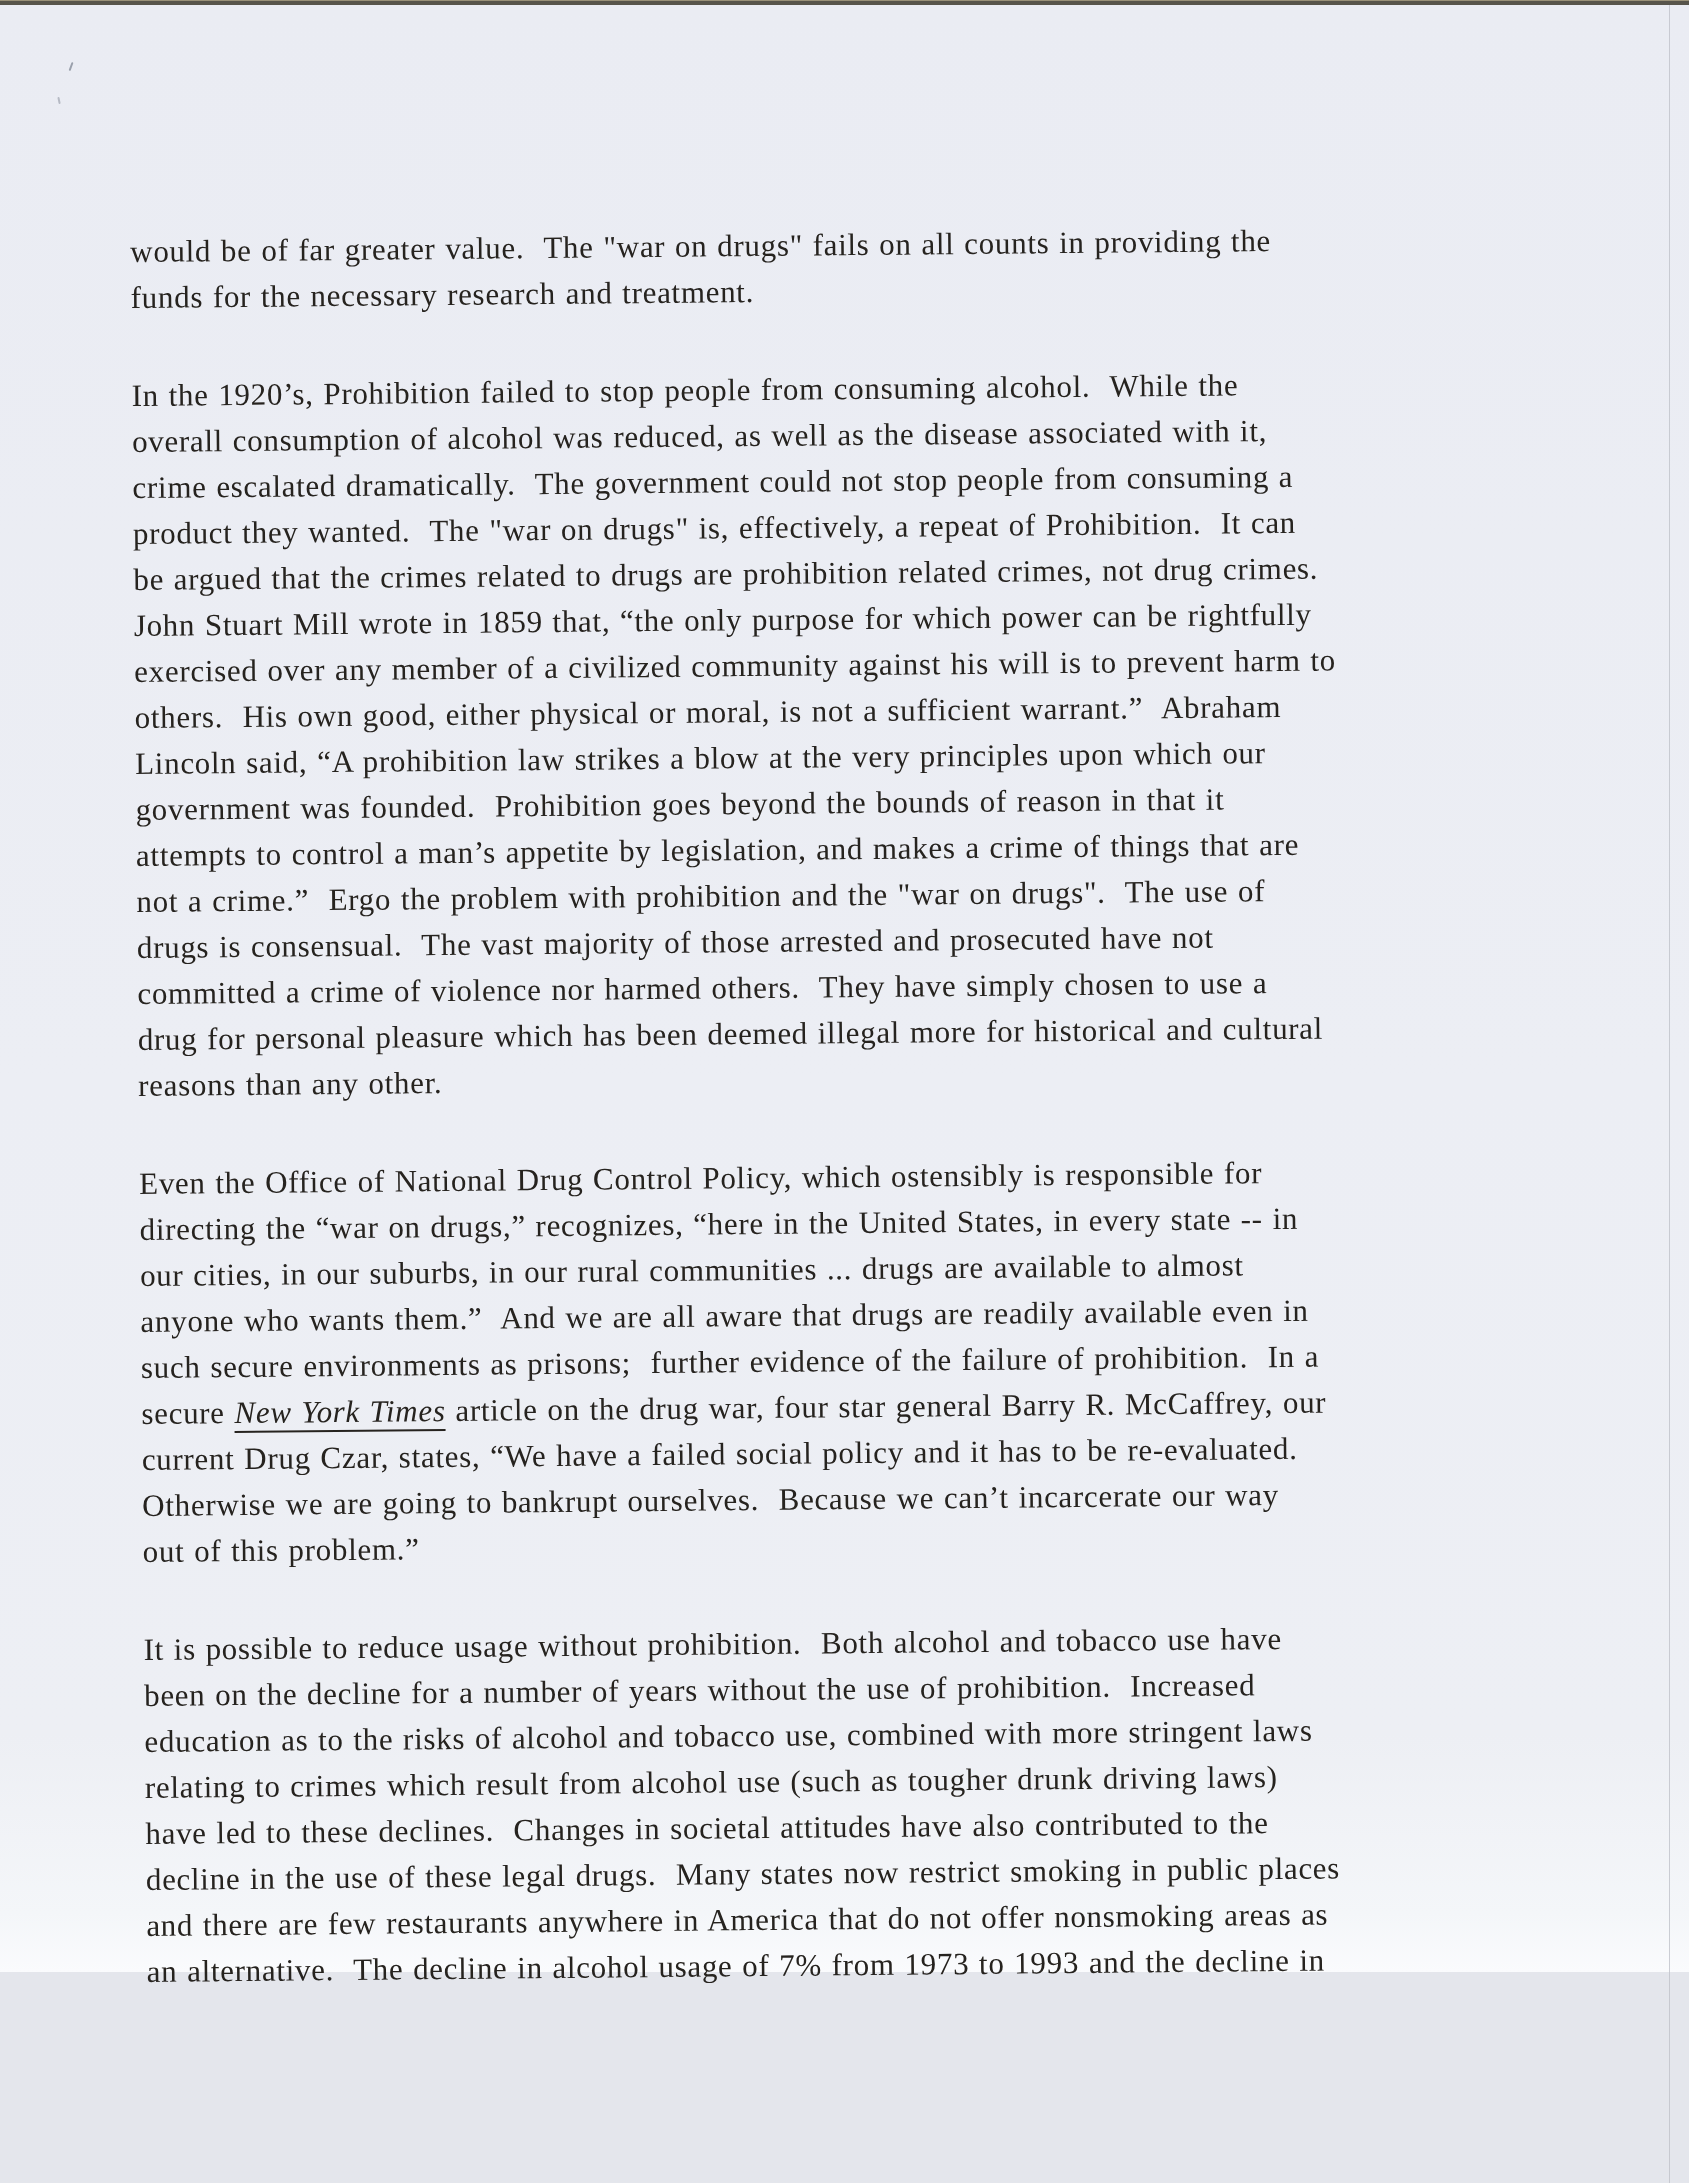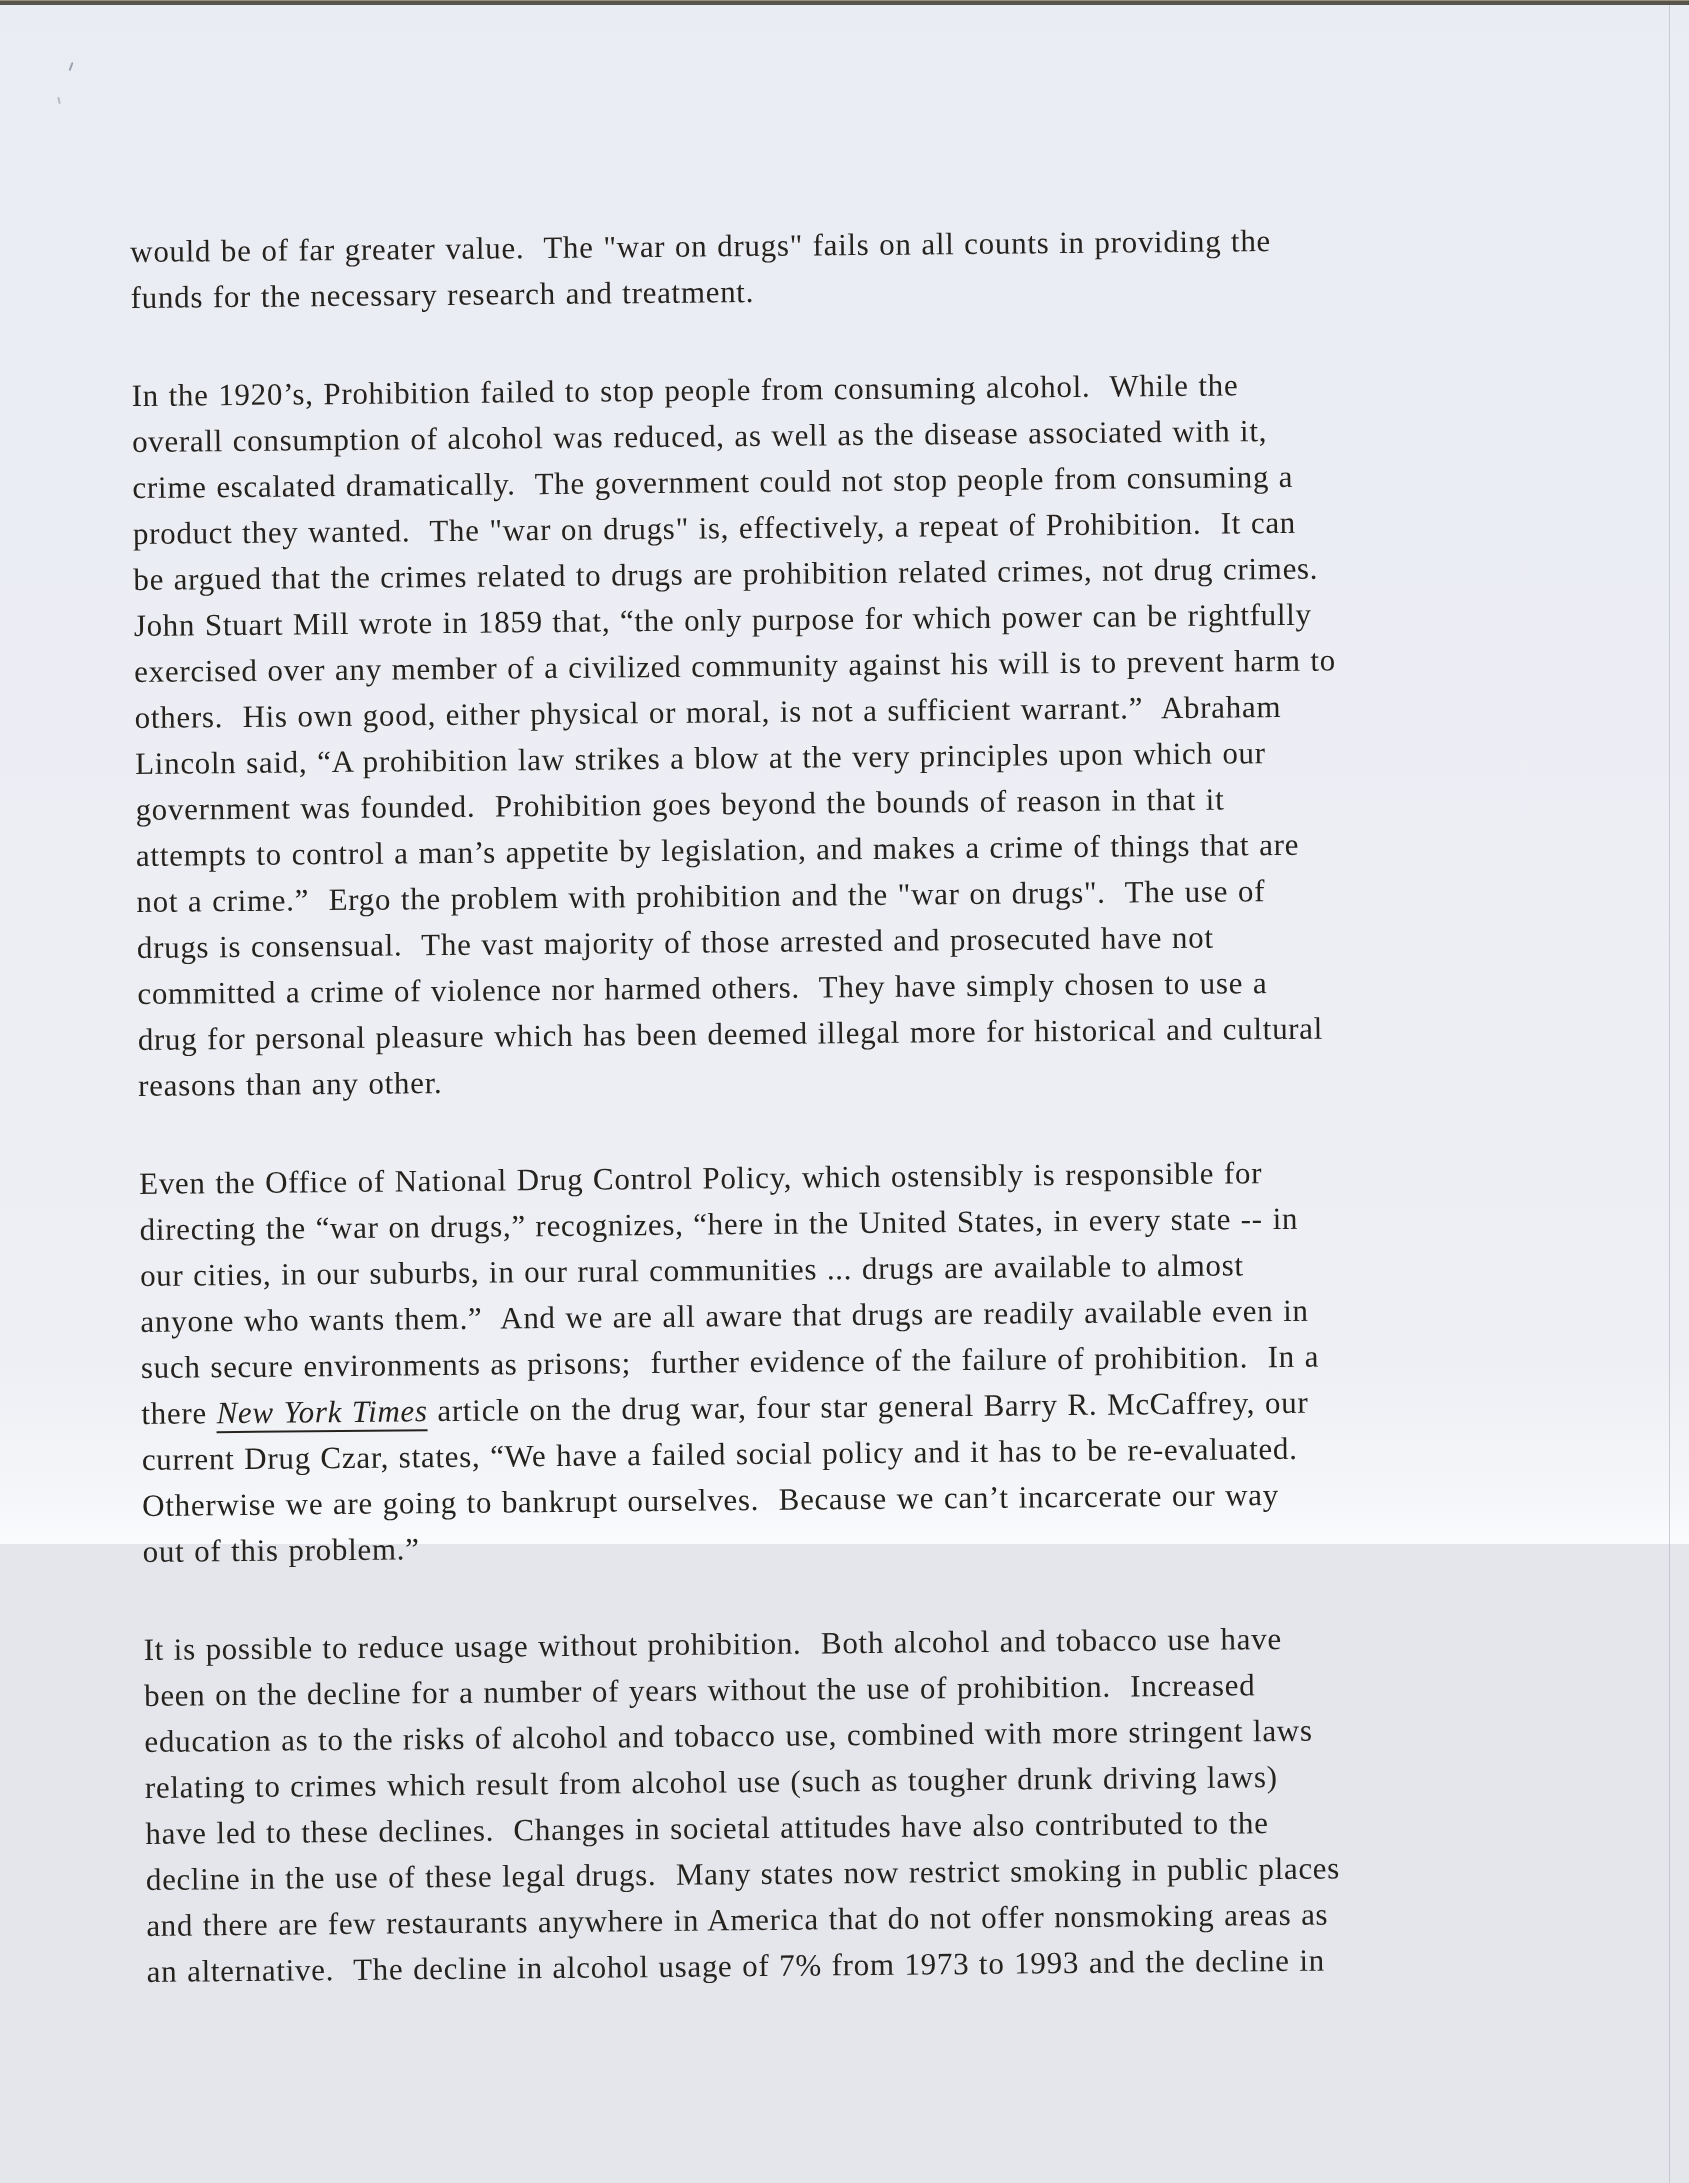--- a/index.html
+++ b/index.html
@@ -13,21 +13,21 @@
     margin:0;
     padding:0;
     width:1689px;
     height:2183px;
     background:#e4e6ec;
     overflow:hidden;
   }
   .page{
     position:relative;
     width:1689px;
-    height:1544px;
+    height:1972px;
     background:
       linear-gradient(180deg, var(--bg) 0%, #eceef4 55%, #edeff4 88%, #f4f6f9 97%, #fafbfd 100%);
     font-family:"Liberation Serif","DejaVu Serif",serif;
     color:var(--ink);
   }
   .top-edge{
     position:absolute;
     left:0; top:0;
     width:1689px;
     height:4.6px;
@@ -116,21 +116,21 @@
         <div class="line">committed a crime of violence nor harmed others.  They have simply chosen to use a</div>
         <div class="line">drug for personal pleasure which has been deemed illegal more for historical and cultural</div>
         <div class="line">reasons than any other.</div>
       </div>
       <div class="paragraph">
         <div class="line">Even the Office of National Drug Control Policy, which ostensibly is responsible for</div>
         <div class="line">directing the “war on drugs,” recognizes, “here in the United States, in every state -- in</div>
         <div class="line">our cities, in our suburbs, in our rural communities ... drugs are available to almost</div>
         <div class="line">anyone who wants them.”  And we are all aware that drugs are readily available even in</div>
         <div class="line">such secure environments as prisons;  further evidence of the failure of prohibition.  In a</div>
-        <div class="line"><span>there </span><span class="em-underline">New York Times</span><span> article on the drug war, four star general Barry R. McCaffrey, our</span></div>
+        <div class="line"><span>secure </span><span class="em-underline">New York Times</span><span> article on the drug war, four star general Barry R. McCaffrey, our</span></div>
         <div class="line">current Drug Czar, states, “We have a failed social policy and it has to be re-evaluated.</div>
         <div class="line">Otherwise we are going to bankrupt ourselves.  Because we can’t incarcerate our way</div>
         <div class="line">out of this problem.”</div>
       </div>
       <div class="paragraph">
         <div class="line">It is possible to reduce usage without prohibition.  Both alcohol and tobacco use have</div>
         <div class="line">been on the decline for a number of years without the use of prohibition.  Increased</div>
         <div class="line">education as to the risks of alcohol and tobacco use, combined with more stringent laws</div>
         <div class="line">relating to crimes which result from alcohol use (such as tougher drunk driving laws)</div>
         <div class="line">have led to these declines.  Changes in societal attitudes have also contributed to the</div>

